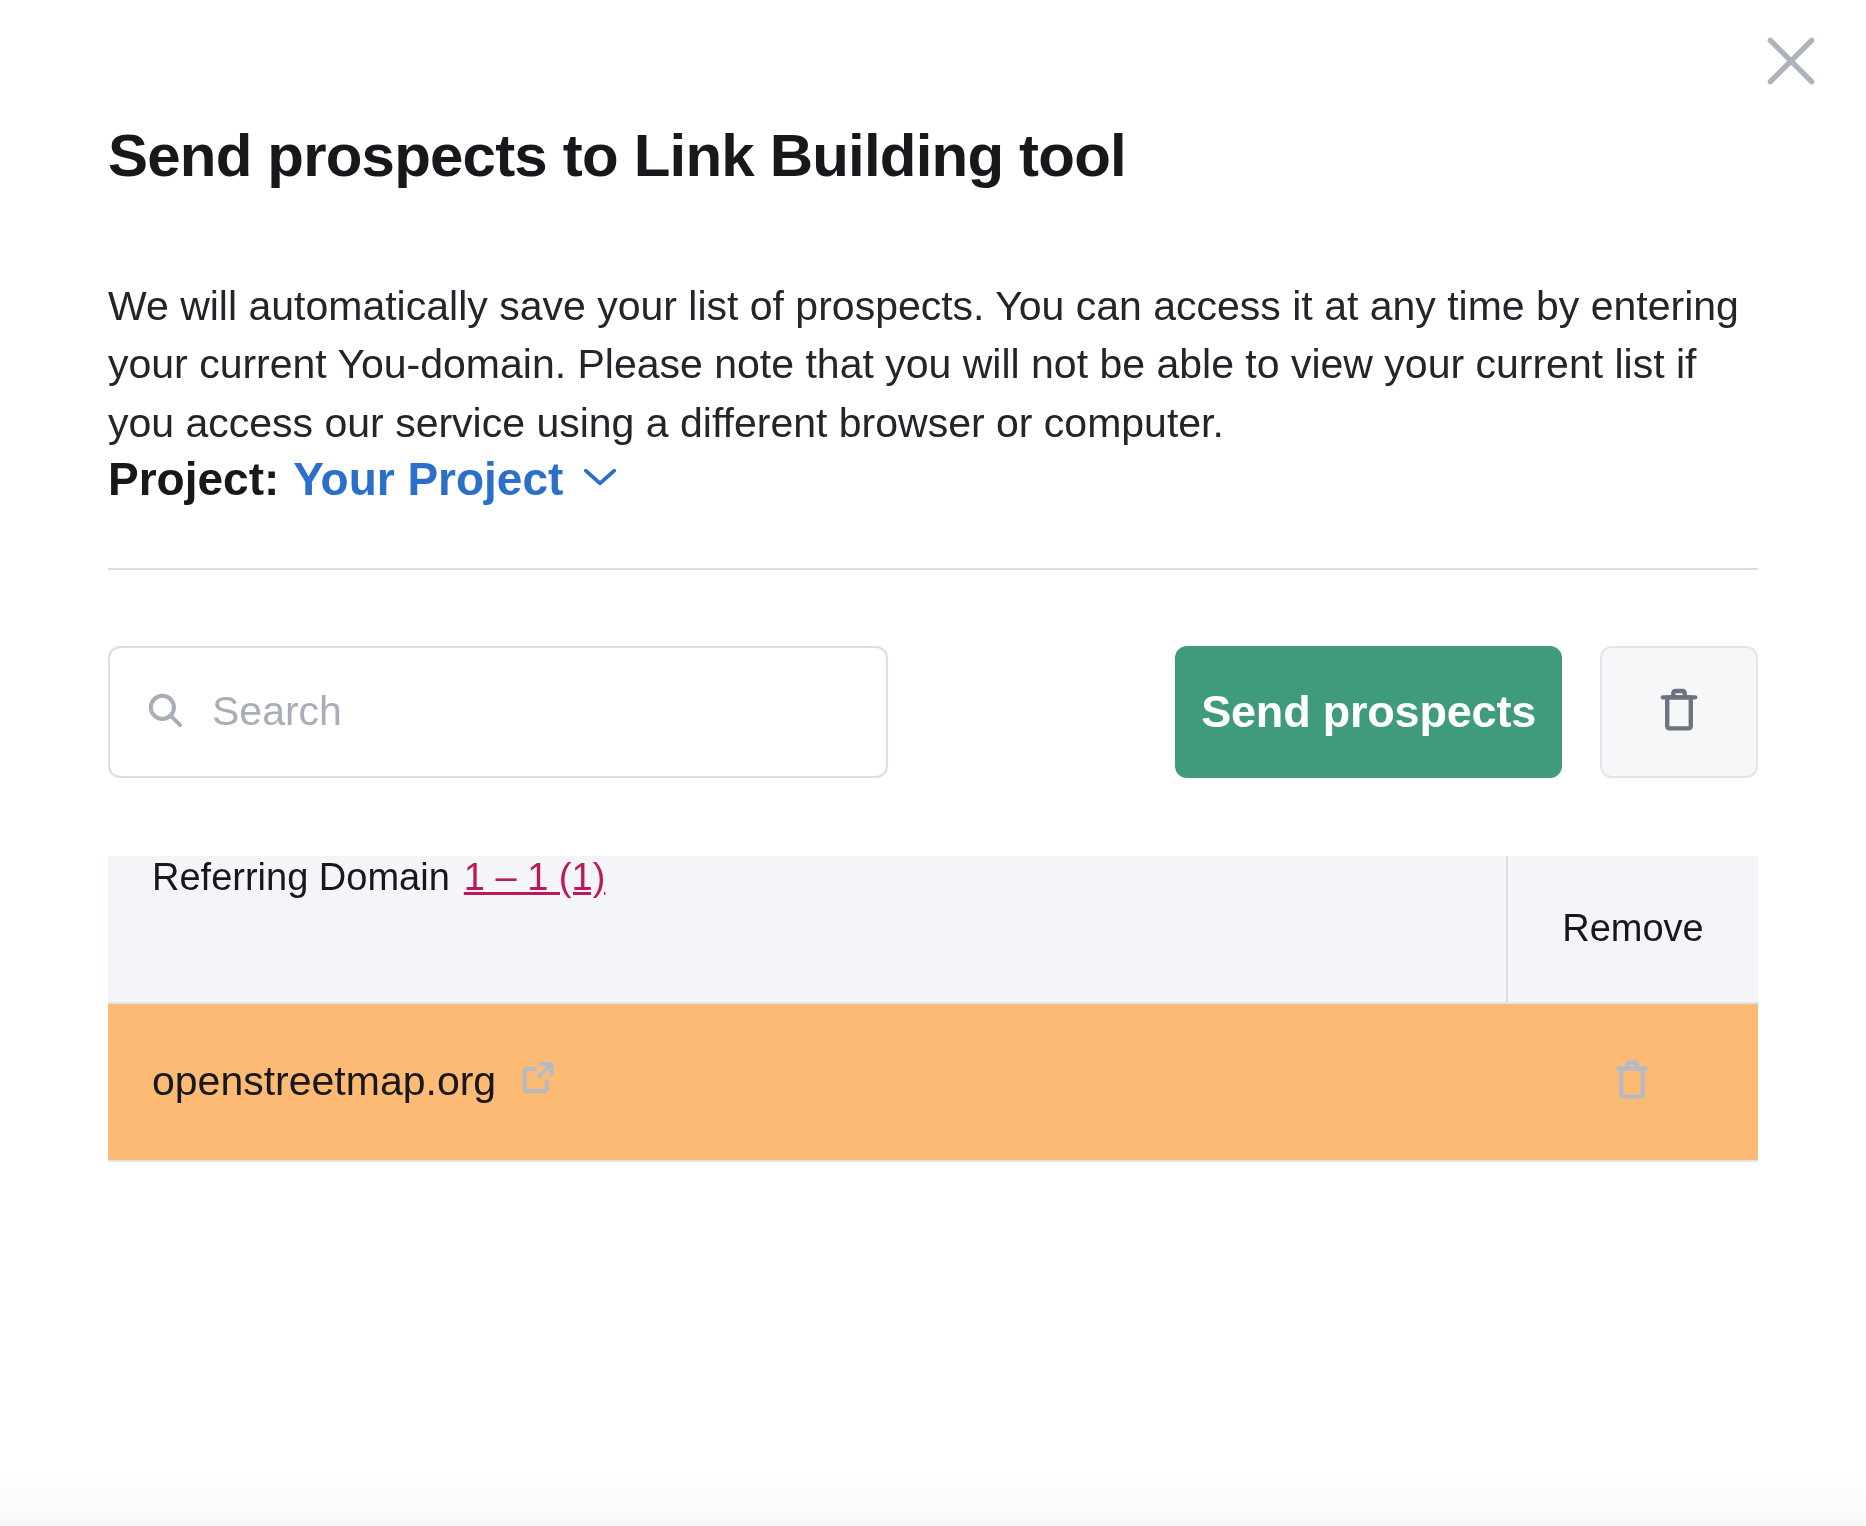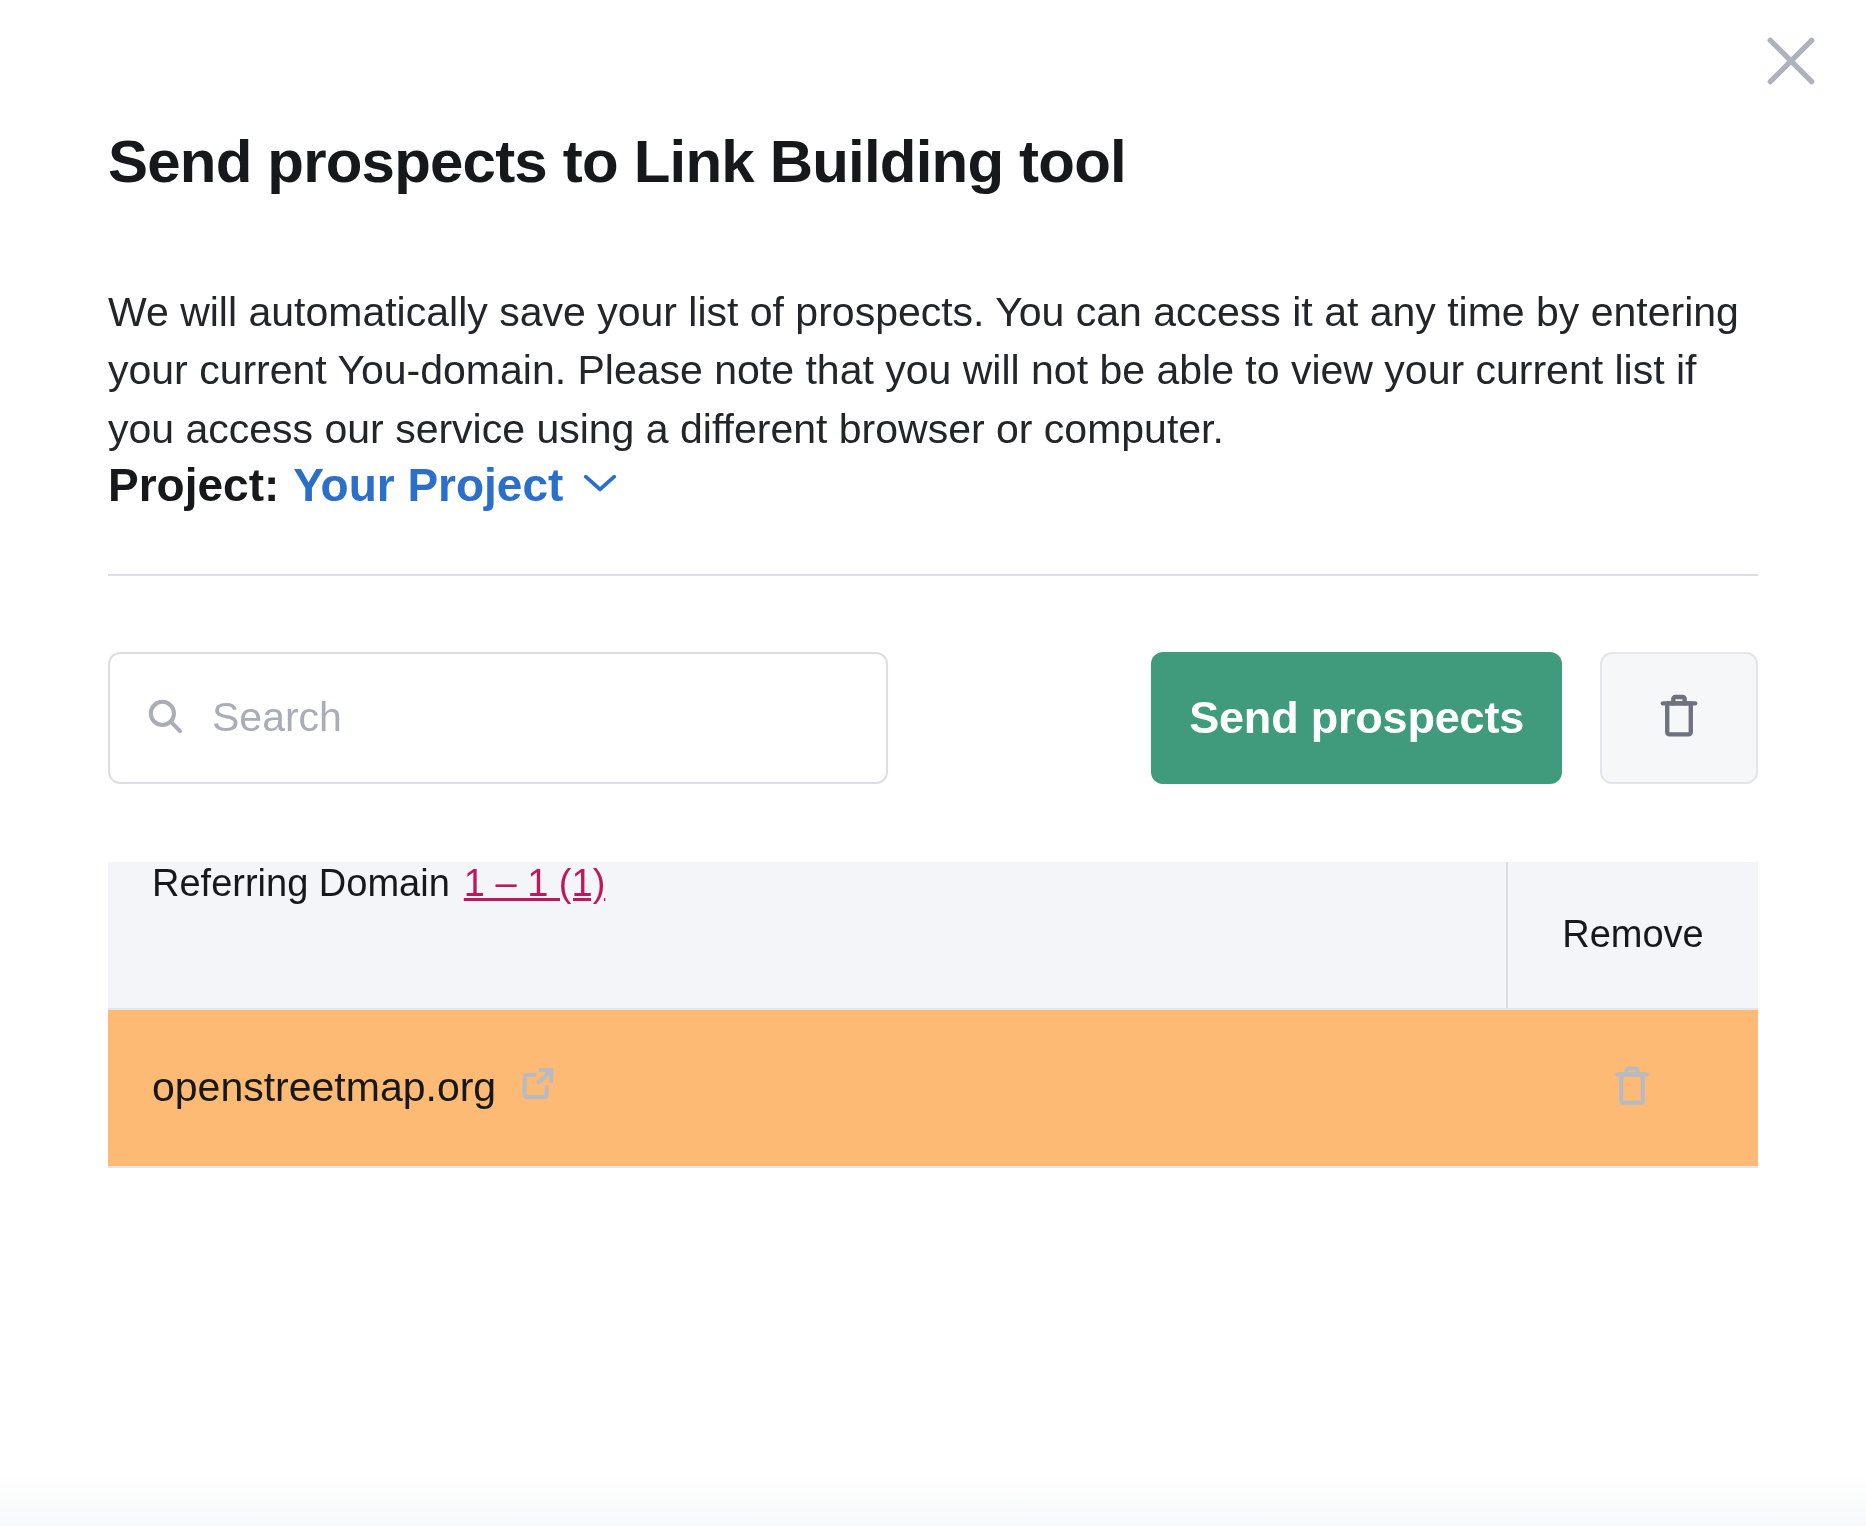--- a/index.html
+++ b/index.html
@@ -34,21 +34,21 @@
     background: transparent;
     border: none;
   }
   .close-btn svg { display: block; }
 
   
   .content {
     position: absolute;
     left: 108px;
     right: 108px;
-    top: 10px;
+    top: 4px;
   }
 
   .title {
     margin-top: 118px;
     font-size: 60px;
     line-height: 1.12;
     font-weight: 700;
     color: #16181c;
     letter-spacing: -0.8px;
   }
@@ -126,21 +126,21 @@
 
   .send-btn {
     height: 132px;
     background: #3f9b7c;
     color: #ffffff;
     border: none;
     border-radius: 12px;
     font-size: 45px;
     font-weight: 700;
     font-family: "Liberation Sans", sans-serif;
-    padding: 0 38px;
+    padding: 0 26px;
     cursor: pointer;
     white-space: nowrap;
     letter-spacing: -0.2px;
   }
 
   .trash-btn {
     margin-left: 38px;
     width: 158px;
     height: 132px;
     background: #f6f7f9;

